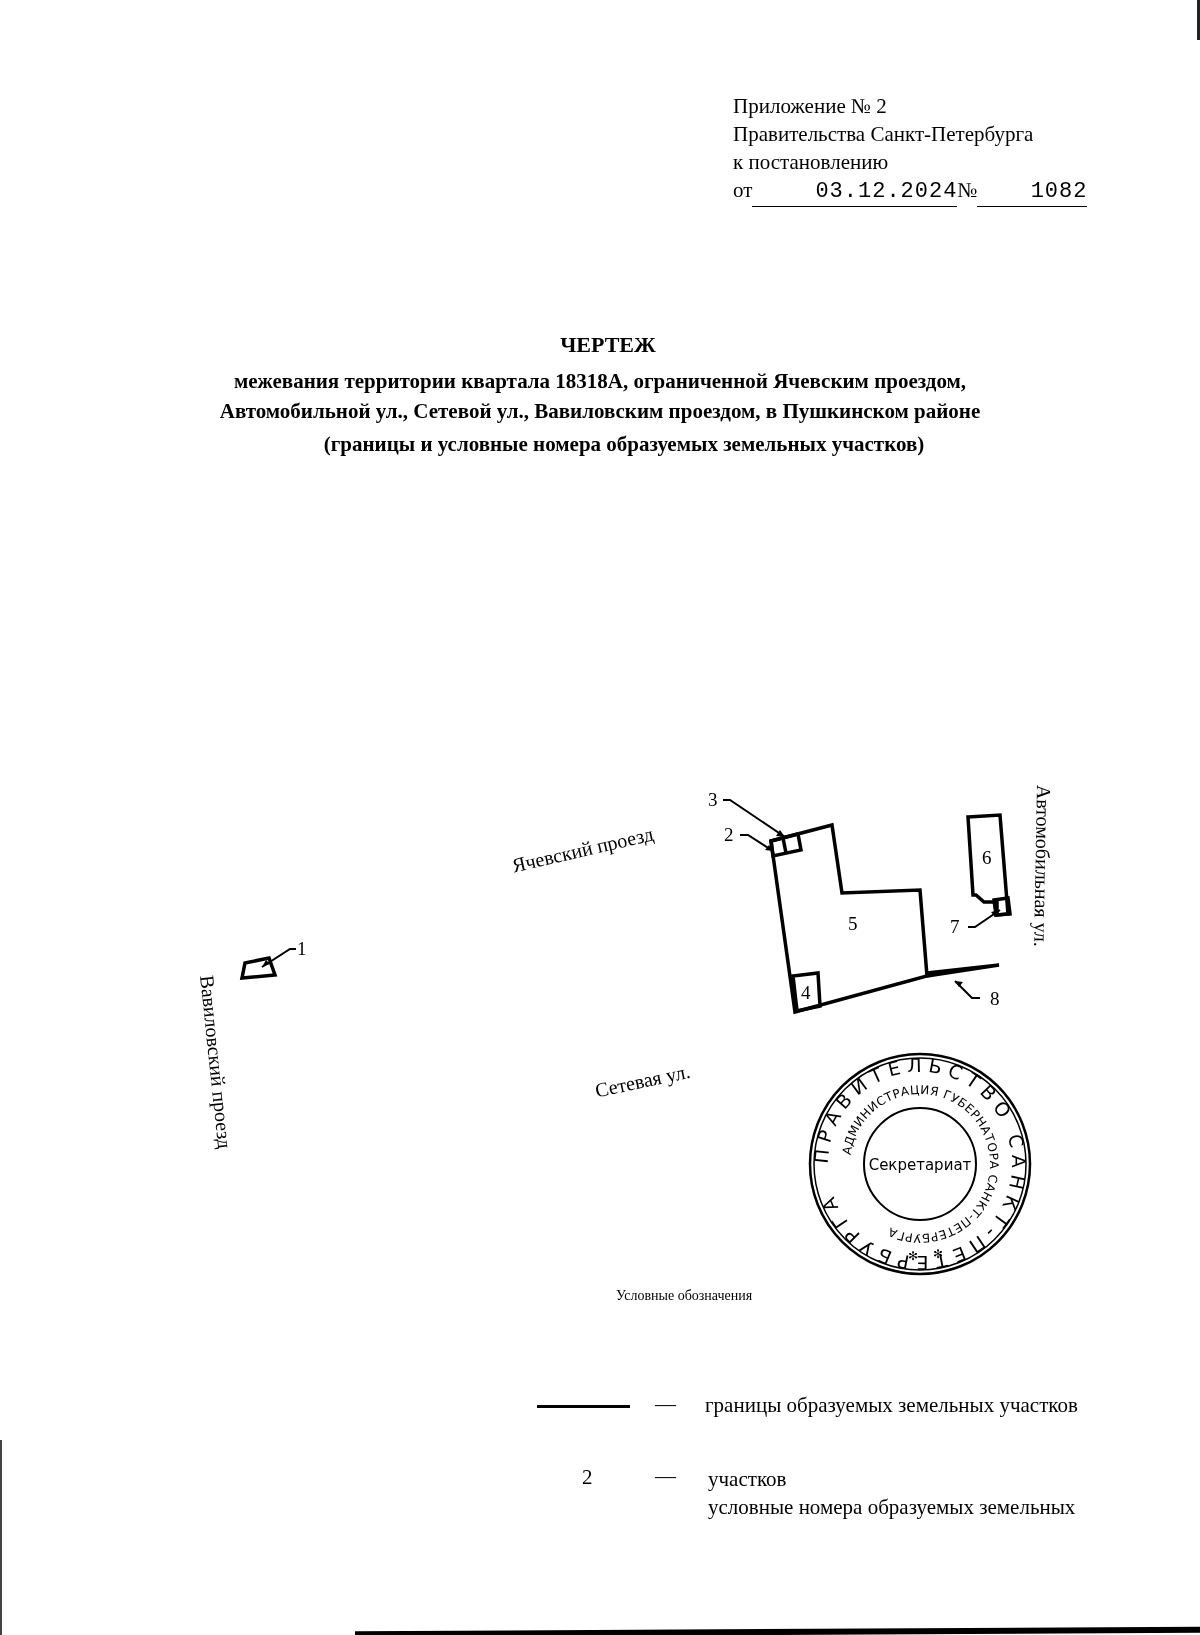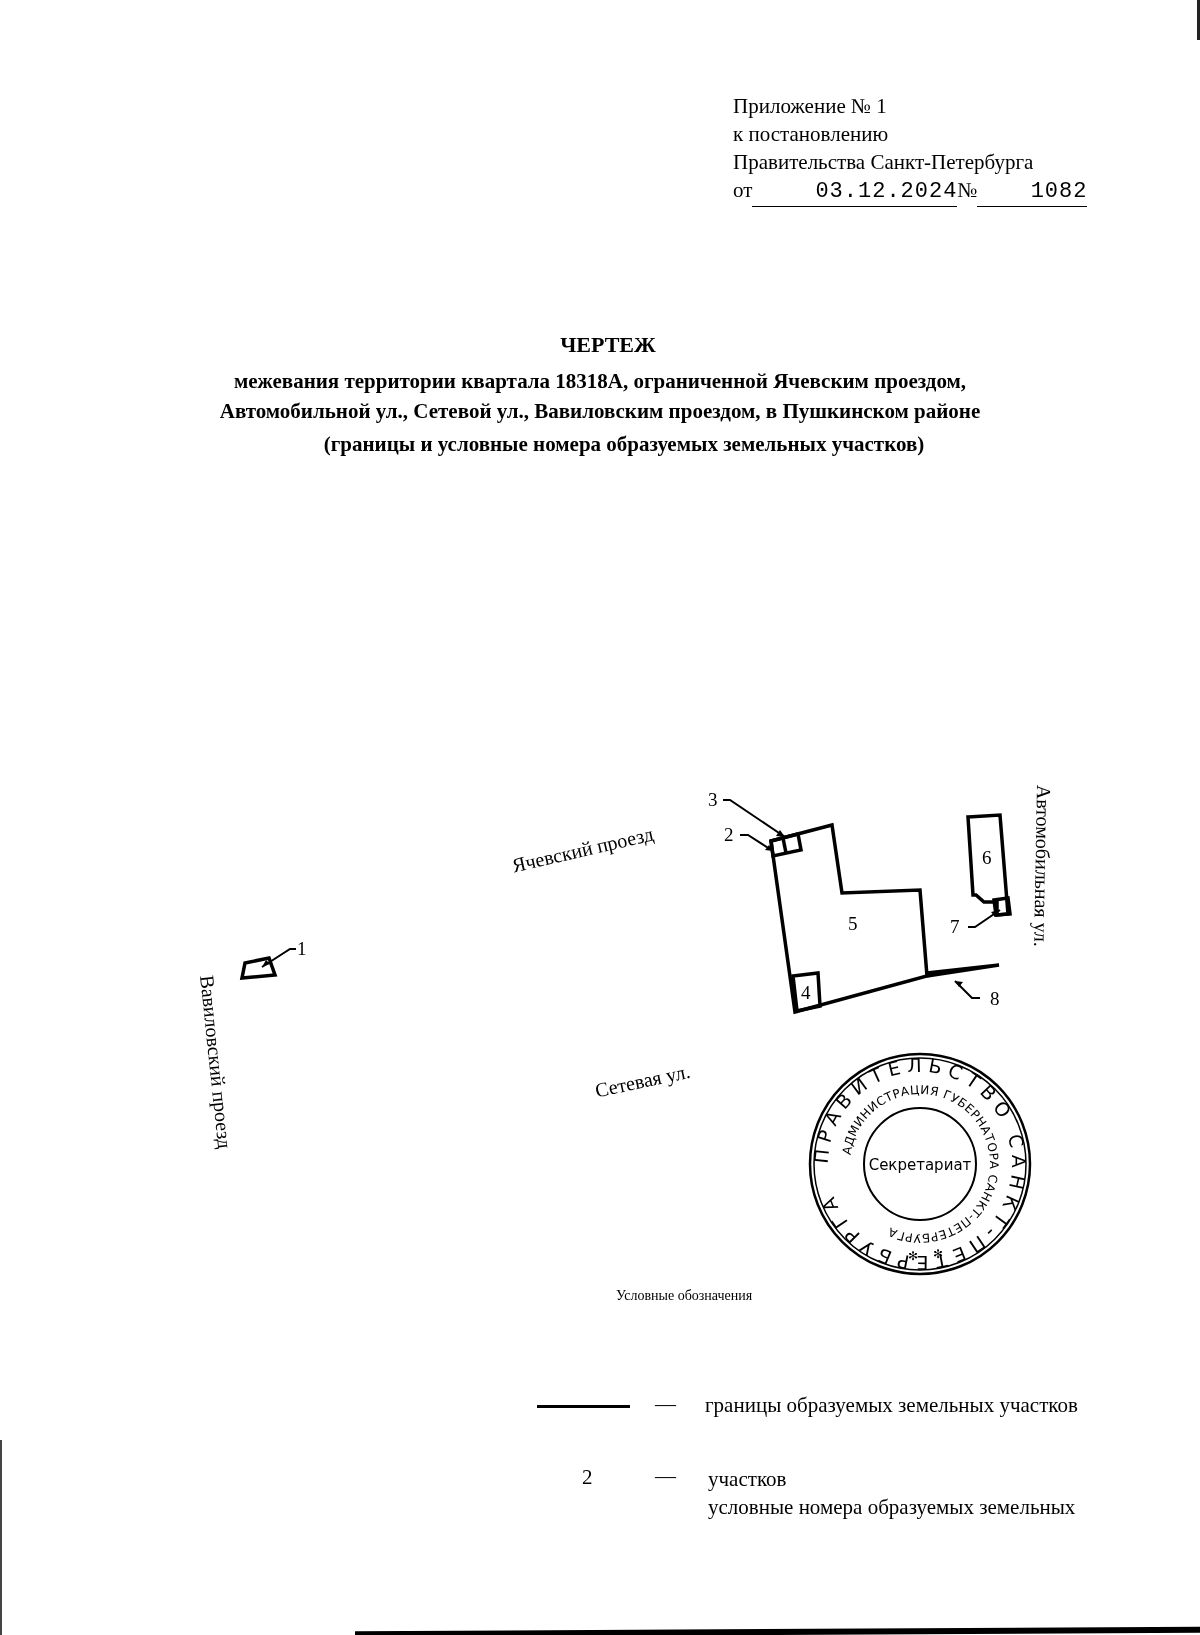--- a/index.html
+++ b/index.html
@@ -20,23 +20,23 @@
   .legend-row { font-size: 21px; }
   .stamp-text { font-family: "DejaVu Sans", sans-serif; }
   .frame-bottom { left: 355px; top: 1629px; width: 845px; height: 6px; background: #000; transform: skewY(-0.3deg); }
   .frame-left { left: 0; top: 1440px; width: 2px; height: 195px; background: #444; }
   .frame-right { right: 0; top: 0; width: 3px; height: 40px; background: #222; }
 </style>
 </head>
 <body>
 
 <div class="abs header">
-  <div class="line">Приложение № 1</div>
+  <div class="line">Приложение № 2</div>
+  <div class="line">Правительства Санкт-Петербурга</div>
   <div class="line">к постановлению</div>
-  <div class="line">Правительства Санкт-Петербурга</div>
   <div class="line">
     <span>от</span><span class="ul mono" style="width:205px;">&nbsp;<span>03.12.2024</span></span><span>№</span><span class="ul mono" style="width:110px;"><span>1082</span></span>
   </div>
 </div>
 
 <div class="abs title t1">ЧЕРТЕЖ</div>
 <div class="abs title t2">
   <div>межевания территории квартала 18318А, ограниченной Ячевским проездом,</div>
   <div>Автомобильной ул., Сетевой ул., Вавиловским проездом, в Пушкинском районе</div>
 </div>

